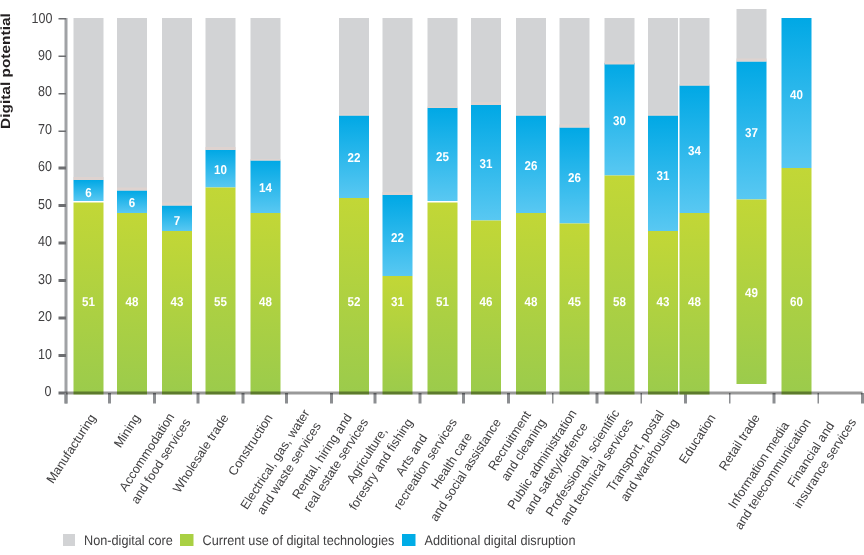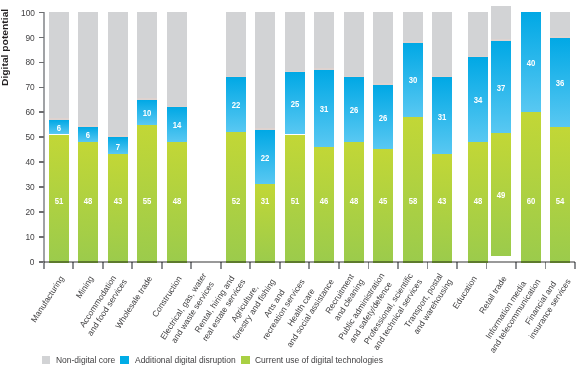--- a/index.html
+++ b/index.html
@@ -47,26 +47,26 @@
 
 <div id="root">
   <div class="ytitle" id="ytitle" style="left: -0.3px; top: 86.3px; transform: rotate(-90deg) scaleY(0.86);">Digital potential</div>
   <div id="plot"></div>
   <div class="legend" id="legend" style="left: 41.6px; top: 354.9px;">
       <div class="lg-item">
         <div class="lg-sw" style="background: rgb(210, 211, 213);"></div>
         <div class="lg-tx" style="width: 59.75px;">Non-digital core</div>
       </div>
       <div class="lg-item">
+        <div class="lg-sw" style="background: rgb(169, 208, 67);"></div>
+        <div class="lg-tx" style="width: 128.91px;">Current use of digital technologies</div>
+      </div>
+      <div class="lg-item">
         <div class="lg-sw" style="background: rgb(0, 172, 230);"></div>
         <div class="lg-tx" style="width: 101.61px;">Additional digital disruption</div>
-      </div>
-      <div class="lg-item">
-        <div class="lg-sw" style="background: rgb(169, 208, 67);"></div>
-        <div class="lg-tx" style="width: 128.91px;">Current use of digital technologies</div>
       </div>
     </div>
 <div class="yaxis" style="left: 42.8px; top: 12.4px; width: 1.8px; height: 256.6px;"></div>
     <div class="ytick" style="left: 39.1px; top: 261px; width: 4.6px; height: 1.6px;"></div>
     <div class="ylab" style="right: 541.4px; top: 255.8px;">0</div>
     <div class="ytick" style="left: 39.1px; top: 236.08px; width: 4.6px; height: 1.6px;"></div>
     <div class="ylab" style="right: 541.4px; top: 230.88px;">10</div>
     <div class="ytick" style="left: 39.1px; top: 211.16px; width: 4.6px; height: 1.6px;"></div>
     <div class="ylab" style="right: 541.4px; top: 205.96px;">20</div>
     <div class="ytick" style="left: 39.1px; top: 186.24px; width: 4.6px; height: 1.6px;"></div>
@@ -281,21 +281,21 @@
       <div class="vlabel" style="top: 99.22px;">31</div>
       <div class="seg seg-green" style="top: 142.04px; height: 108.16px;"></div>
       <div class="vlabel" style="top: 183.9px;">43</div>
     </div>
     <div class="catanchor" style="left: 445.86px; top: 277.4px;">
       <div class="catlab">
         <div>Transport, postal</div>
         <div>and warehousing</div>
       </div>
     </div>
-    <div class="bar" style="left: 468px; width: 20px; top: 12.4px; height: 250.2px;">
+    <div class="bar" style="left: 453px; width: 20px; top: 12.4px; height: 250.2px;">
       <div class="seg seg-gray" style="top: 0px; height: 44.86px;"></div>
       <div class="seg seg-blue" style="top: 44.86px; height: 84.73px;"></div>
       <div class="seg-sep" style="top: 43.31px;"></div>
       <div class="vlabel" style="top: 83.02px;">34</div>
       <div class="seg seg-green" style="top: 129.58px; height: 120.62px;"></div>
       <div class="vlabel" style="top: 183.9px;">48</div>
     </div>
     <div class="catanchor" style="left: 475.38px; top: 277.4px;">
       <div class="catlab">
         <div>Education</div>
@@ -320,28 +320,20 @@
       <div class="vlabel" style="top: 45.64px;">40</div>
       <div class="seg seg-green" style="top: 99.68px; height: 150.52px;"></div>
       <div class="vlabel" style="top: 183.9px;">60</div>
     </div>
     <div class="catanchor" style="left: 534.42px; top: 277.4px;">
       <div class="catlab">
         <div>Information media</div>
         <div>and telecommunication</div>
       </div>
     </div>
-    <div class="bar" style="left: 550.44px; width: 20px; top: 12.4px; height: 250.2px;">
-      <div class="seg seg-gray" style="top: 0px; height: 24.92px;"></div>
-      <div class="seg seg-blue" style="top: 24.92px; height: 89.71px;"></div>
-      <div class="seg-sep" style="top: 23.37px;"></div>
-      <div class="vlabel" style="top: 65.58px;">36</div>
-      <div class="seg seg-green" style="top: 114.63px; height: 135.57px;"></div>
-      <div class="vlabel" style="top: 183.9px;">54</div>
-    </div>
     <div class="catanchor" style="left: 563.94px; top: 277.4px;">
       <div class="catlab">
         <div>Financial and</div>
         <div>insurance services</div>
       </div>
     </div>
     <div class="xaxis" style="left: 43.5px; top: 260.7px; width: 531.3px; height: 1.9px;"></div>
   </div>
 
 </body></html>

